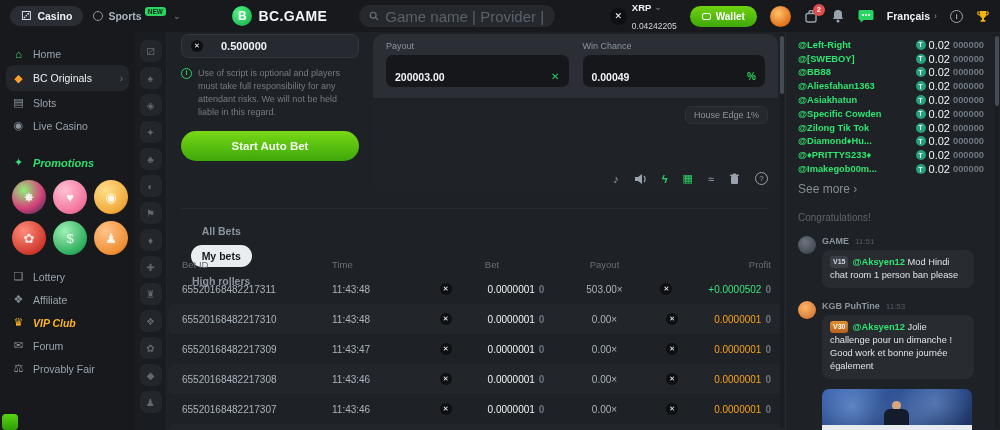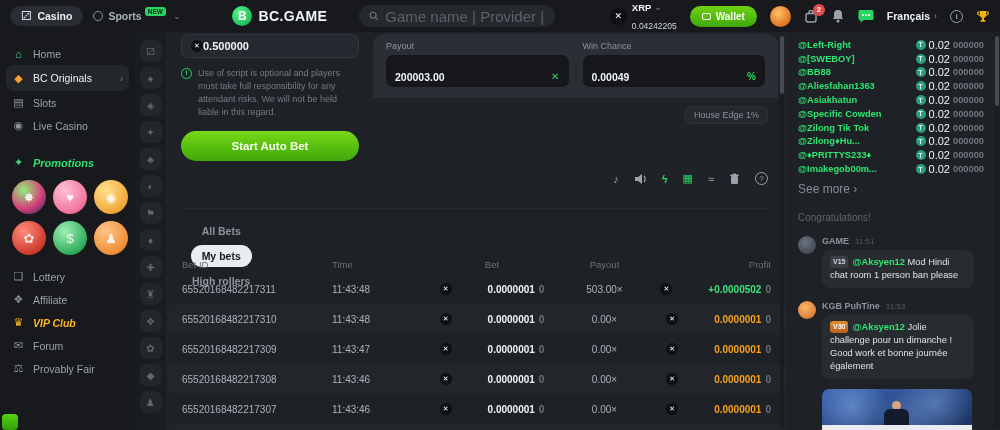--- a/index.html
+++ b/index.html
@@ -73,21 +73,21 @@
   
   #strip { position:absolute; left:135px; top:32px; width:32px; height:398px; background:#191c20;
     border-right:1px solid #22252a; display:flex; flex-direction:column; align-items:center;
     padding-top:8px; gap:5px; overflow:hidden; }
   .gico { width:22px; height:22px; border-radius:7px; background:#23262b; color:#606872; font-size:10px;
     display:flex; align-items:center; justify-content:center; cursor:pointer; flex:0 0 auto; }
 
   
   #main { position:absolute; left:168px; top:32px; width:617px; height:398px; overflow:hidden; }
   #controls { position:absolute; left:13px; top:2px; width:178px; }
-  .field { display:flex; align-items:center; gap:0; background:#26292f; border:1px solid #33373e;
+  .field { display:flex; align-items:center; gap:18px; background:#26292f; border:1px solid #33373e;
     border-radius:7px; height:24px; padding:0 9px; }
   .field-val { font-size:11px; font-weight:800; color:#f2f5f7; }
   .disclaimer { display:flex; gap:6px; margin-top:9px; font-size:9px; line-height:1.45; color:#737c86; }
   .info-dot { width:11px; height:11px; flex:0 0 auto; border:1px solid #2ad463; color:#2ad463; border-radius:50%;
     font-size:7px; font-weight:700; display:flex; align-items:center; justify-content:center; margin-top:1px; font-style:normal; }
   #startbtn { margin-top:12px; width:178px; height:30px; border:none; border-radius:16px; cursor:pointer;
     background:linear-gradient(180deg,#77d916,#3ea70a); color:#f4fff0; font-size:11.5px; font-weight:800; font-family:inherit; }
 
   #gamepanel { position:absolute; left:205px; top:2px; width:405px; height:160px; border-radius:10px; overflow:hidden; }
   .gp-top { background:#2b2e34; padding:7px 13px 11px; display:flex; gap:14px; }
@@ -113,21 +113,21 @@
   .tab.active { background:#e9edef; color:#15171a; }
 
   #table { position:absolute; left:0; top:222px; width:617px; }
   .thead, .trow { display:grid; grid-template-columns:150px 95px 130px 95px 1fr; align-items:center; padding:0 14px; }
   .thead { height:20px; font-size:9.5px; color:#68707a; }
   .thead .hc, .trow .cbet, .trow .cpay { text-align:center; justify-self:stretch; }
   .thead .hr, .trow .cprofit { text-align:right; justify-self:end; }
   .trow { height:30px; font-size:10px; color:#aab4bd; cursor:pointer; }
   .trow:nth-child(odd) { background:#22252a; border-radius:6px; }
   .cbet { display:flex; align-items:center; justify-content:center; gap:4px; }
-  .cbet b, .cprofit b { font-size:10px; color:#f2f5f7; font-weight:700;margin-left:32px; }
+  .cbet b, .cprofit b { font-size:10px; color:#f2f5f7; font-weight:400;margin-left:32px; }
   .cbet em, .cprofit em { font-style:normal; color:#6b7480; font-weight:700; font-size:10px; }
   .cprofit { display:flex; align-items:center; gap:4px; }
   .cprofit.win b { color:#3be27f; }
   .cprofit.loss b { color:#f8a21b; }
 
   .vscroll { position:absolute; width:4px; border-radius:2px; background:#1a1d21; }
   .vscroll .thumb { width:4px; border-radius:2px; background:#454c54; }
   #main-scroll { right:1px; top:2px; height:394px; }
   #main-scroll .thumb { height:58px; margin-top:2px; }
 
@@ -534,21 +534,21 @@
         </div>
       <div class="crow">
           <span class="cuser">@Zilong Tik Tok</span>
           <span class="camt">
             <i class="coint">T</i>
             <b>0.02</b>
             <em>000000</em>
           </span>
         </div>
       <div class="crow">
-          <span class="cuser">@Zilong♦Hu...</span>
+          <span class="cuser">@Diamond♦Hu...</span>
           <span class="camt">
             <i class="coint">T</i>
             <b>0.02</b>
             <em>000000</em>
           </span>
         </div>
       <div class="crow">
           <span class="cuser">@♦PRITTYS233♦</span>
           <span class="camt">
             <i class="coint">T</i>

